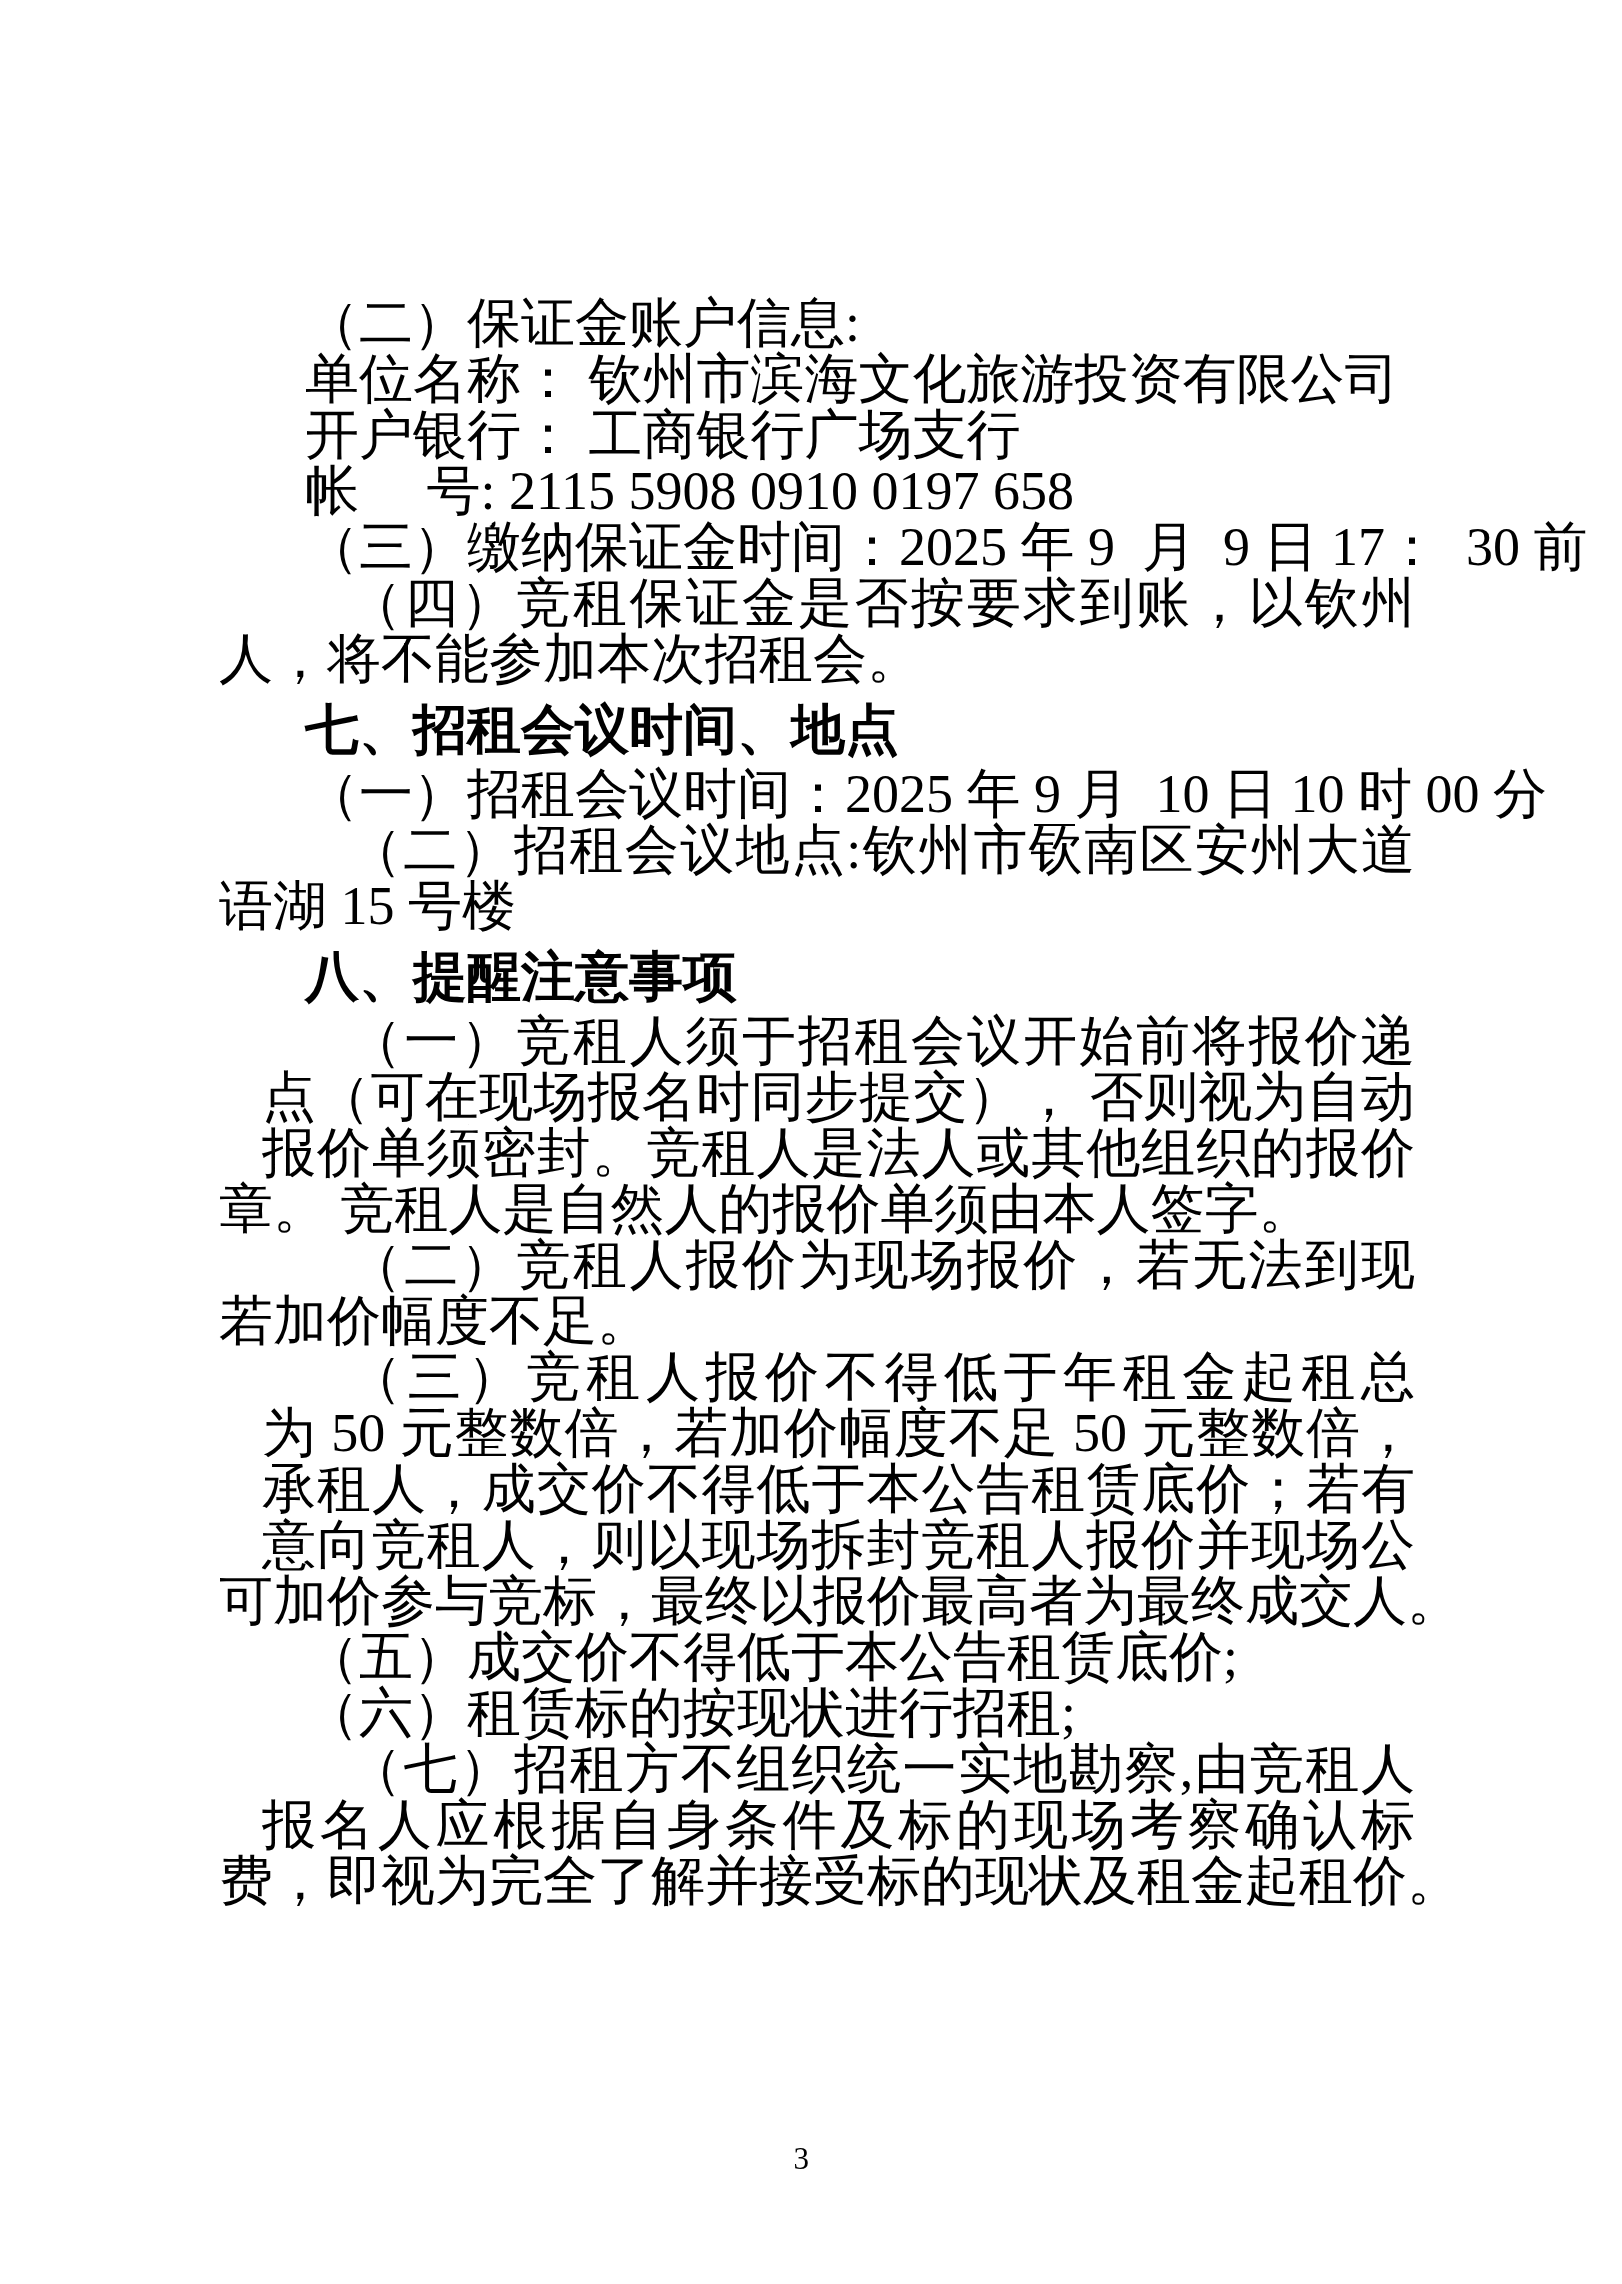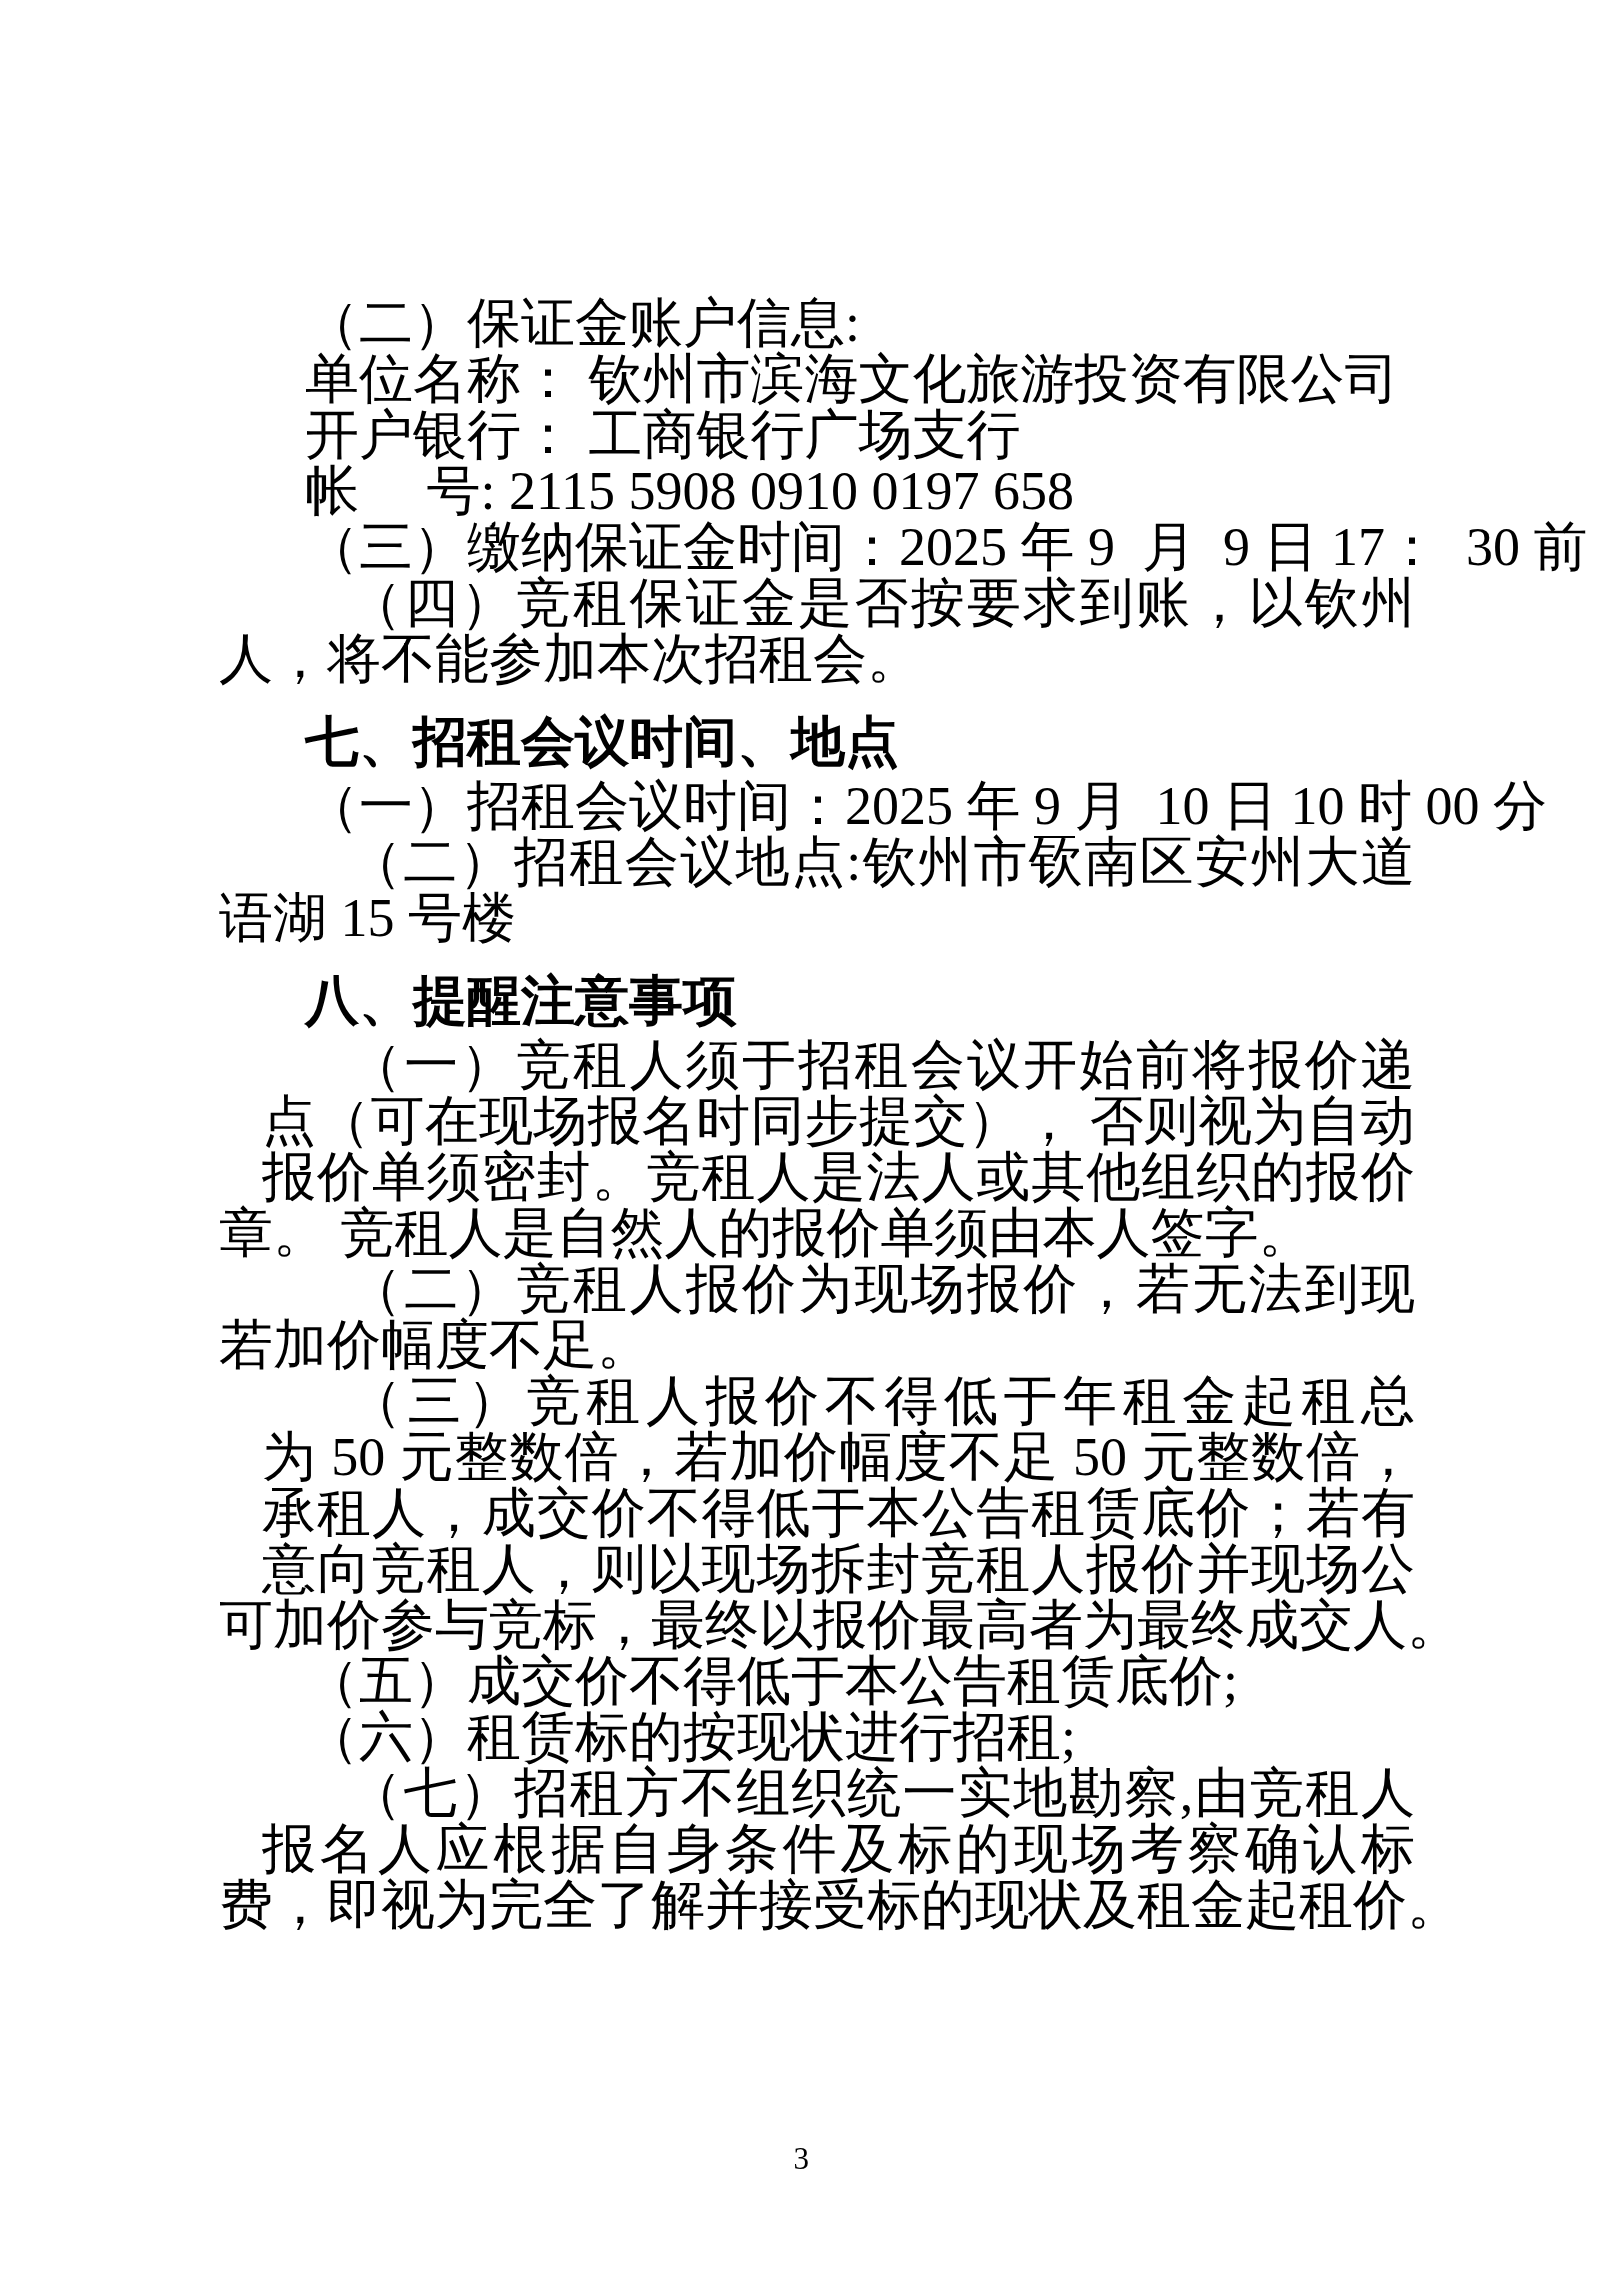--- a/index.html
+++ b/index.html
@@ -34,21 +34,21 @@
   .line.fill {
     white-space: normal;
     text-align: justify;
     text-align-last: justify;
     overflow: hidden;
     max-height: 56px;
     margin-left: 43px;
   }
   .line.heading {
     font-weight: bold;
-    margin-top: 27px;
+    margin-top: 15px;
     margin-bottom: 7.8px;
   }
   .underline {
     border-bottom: 2.9px solid #000000;
   }
   .page-number {
     position: absolute;
     left: 0;
     right: 19.6px;
     top: 2141px;

